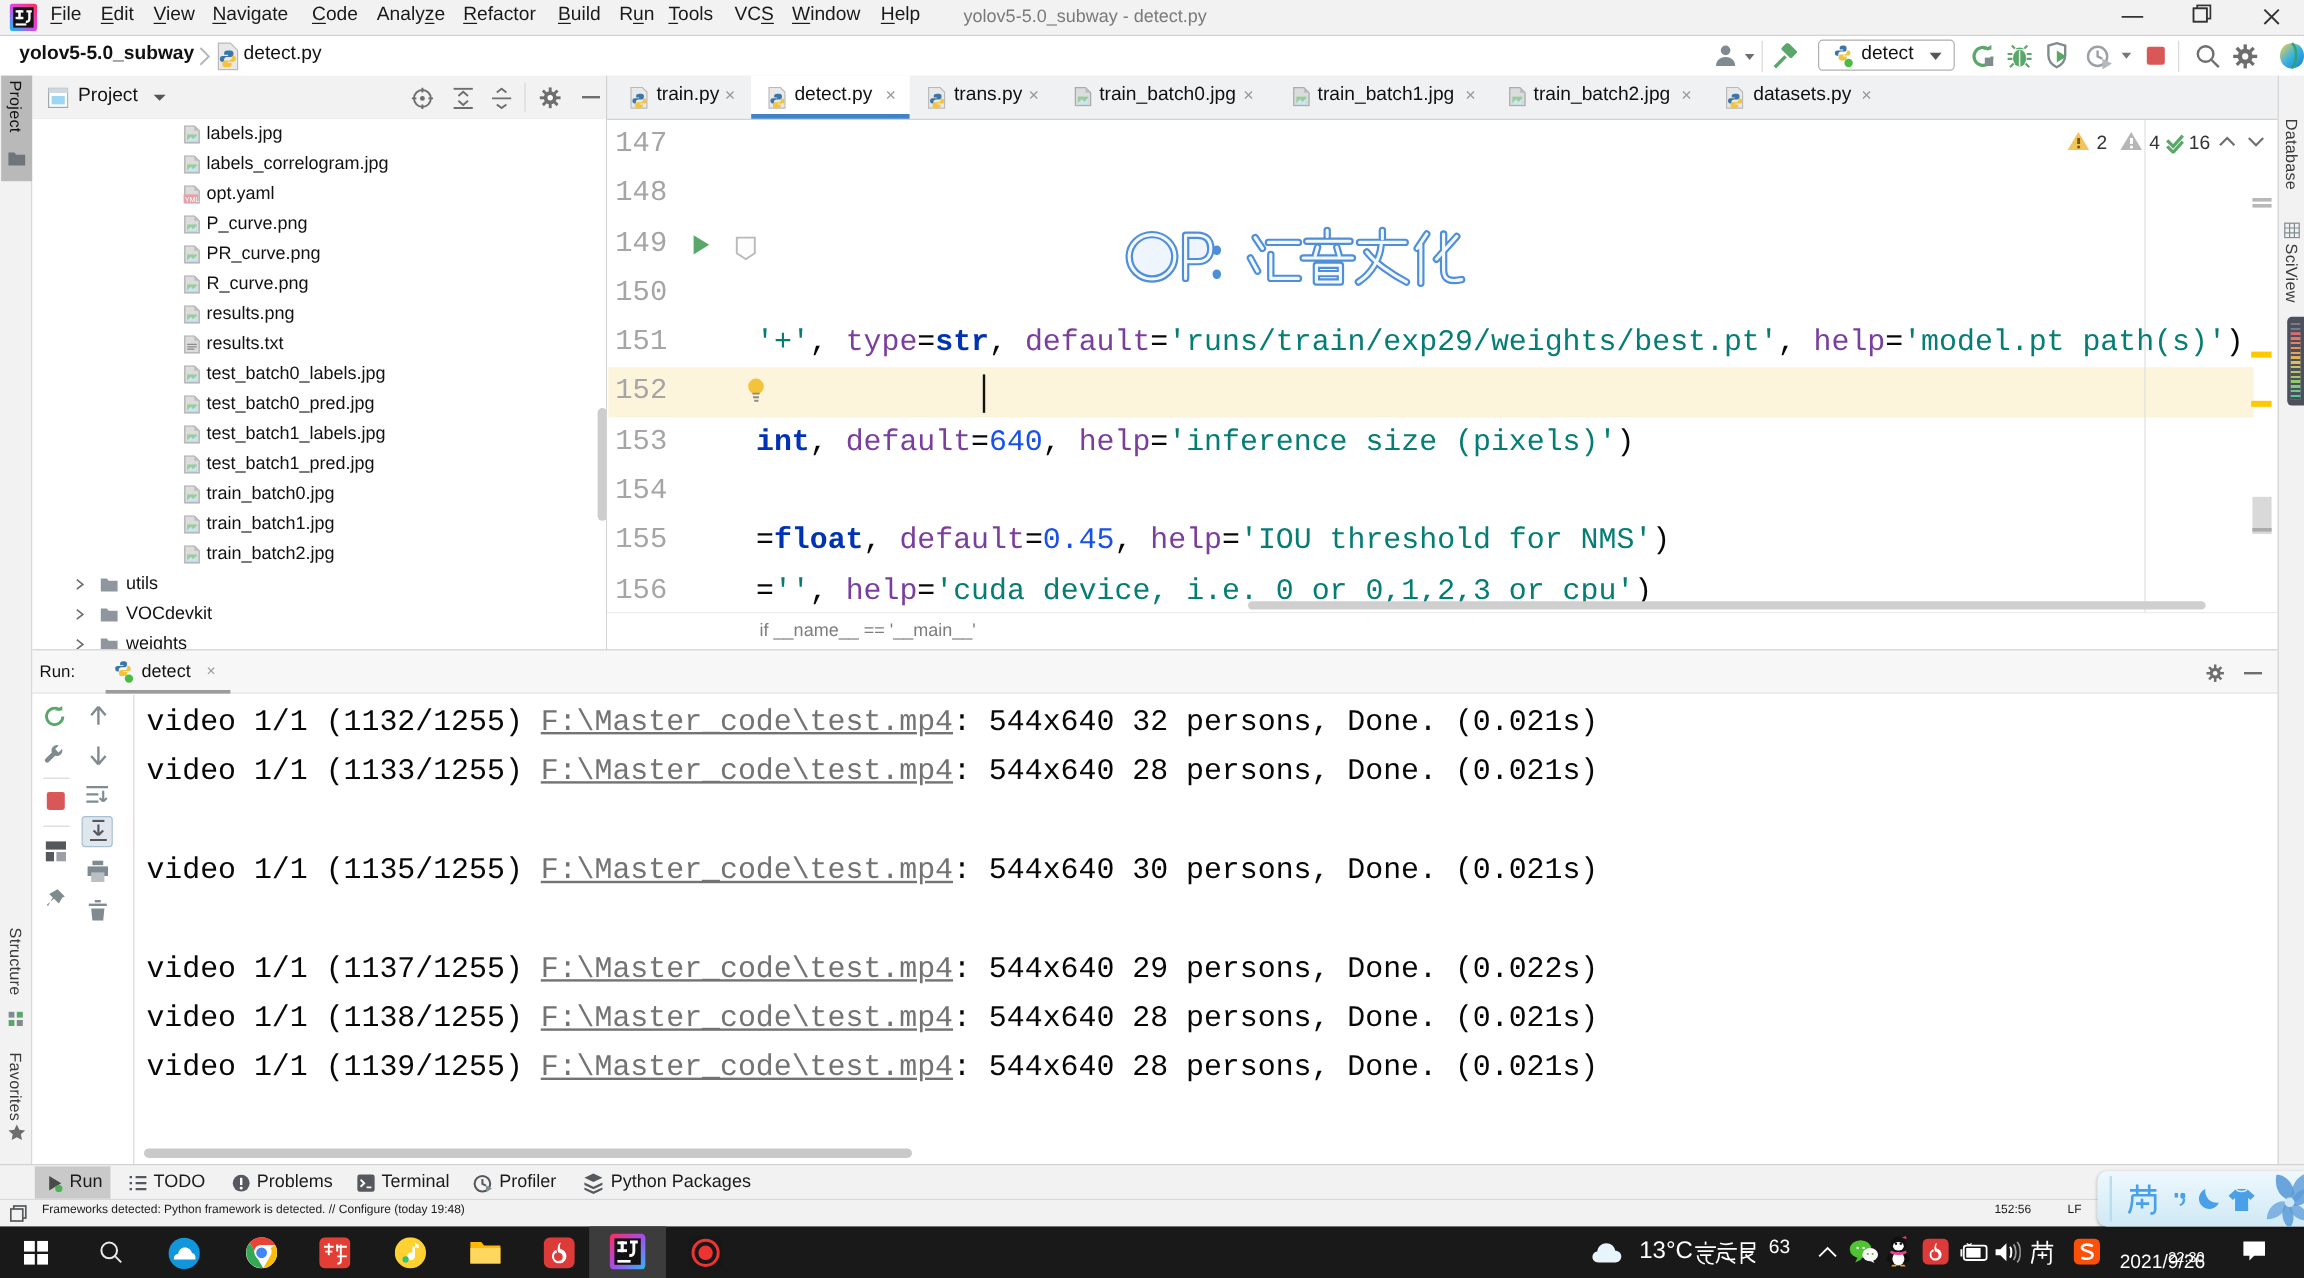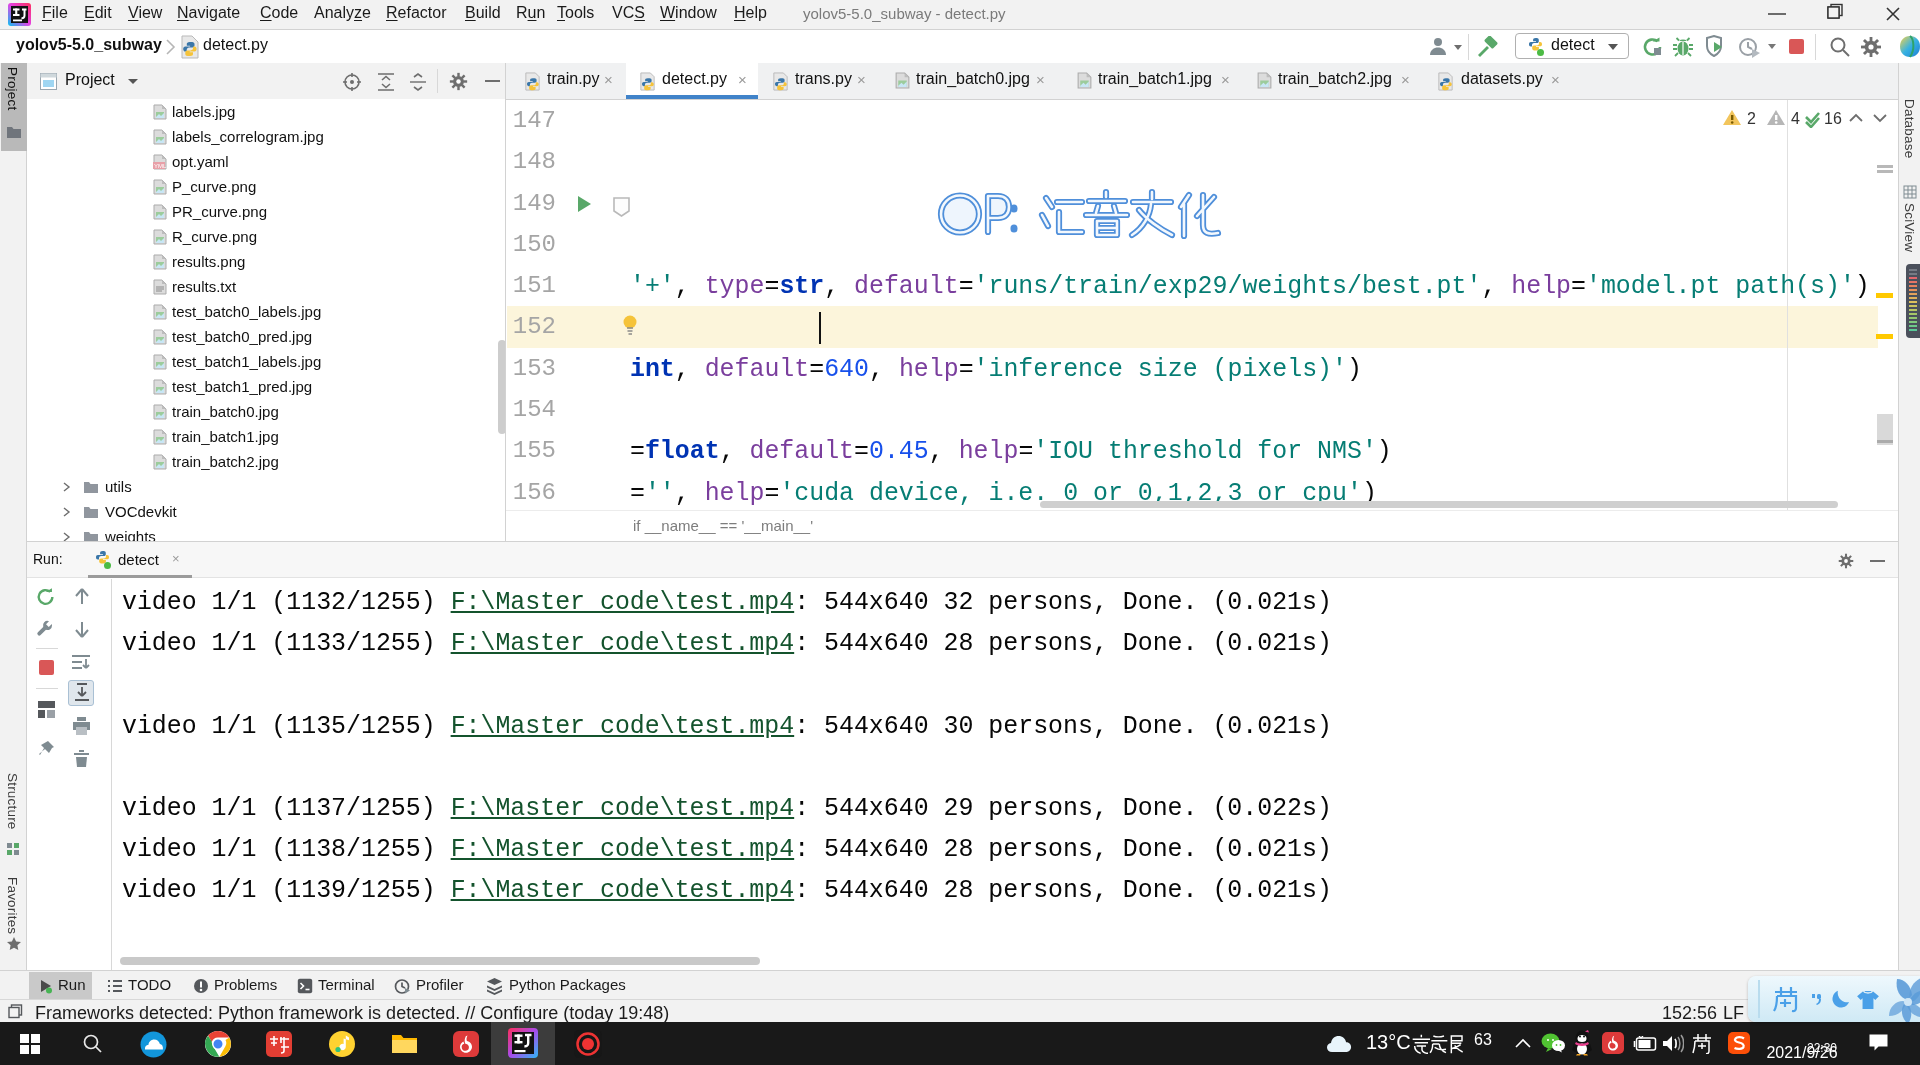--- a/index.html
+++ b/index.html
@@ -37,26 +37,26 @@
   .lnum { position:absolute; width:50px; text-align:right; height:42px; line-height:42px;
     font-size:24px; color:#a5a5a5; font-family:"Liberation Mono", monospace; }
   .s { color:#067d74; } .kw { color:#7a3e9d; } .bi { color:#0033b3; font-weight:bold; }
   .n { color:#1750eb; } .cm { color:#8c8c8c; font-style:italic; }
   
   #runheader { left:27px; top:541px; width:1871px; height:37px; background:#f7f7f7;
     border-bottom:1px solid #e3e3e3; border-top:1px solid #d2d2d2;}
   #console { left:27px; top:579px; width:1871px; height:391px; background:#fff; }
   .conline { position:absolute; left:95px; height:41px; line-height:41px; font-size:24.9px;
     font-family:"Liberation Mono", monospace; white-space:pre; color:#070707; }
-  .clink { color:#14532d; text-decoration:underline;margin-top:20px; }
+  .clink { color:#737373; text-decoration:underline;margin-top:20px; }
   
   #bottombar { left:0; top:970px; width:1920px; height:29px; background:#f2f2f2;
     border-top:1px solid #d2d2d2; font-size:15px; color:#1b1b1b;}
   #statusbar { left:0; top:999px; width:1920px; height:23px; background:#f2f2f2;
-    border-top:1px solid #d8d8d8; font-size:18px; color:#1b1b1b; }
+    border-top:1px solid #d8d8d8; font-size:10px; color:#1b1b1b; }
   #taskbar { left:0; top:1022px; width:1920px; height:43px; background:#191919; }
   
   #rightstripe { left:1898px; top:63px; width:22px; height:907px; background:#f2f2f2;
     border-left:1px solid #d2d2d2; }
 </style>
 </head>
 <body>
 <div id="root">
   <div class="abs" id="titlebar">
     <svg class="abs" style="left:8px;top:3px" width="23" height="23" viewBox="0 0 23 23">

